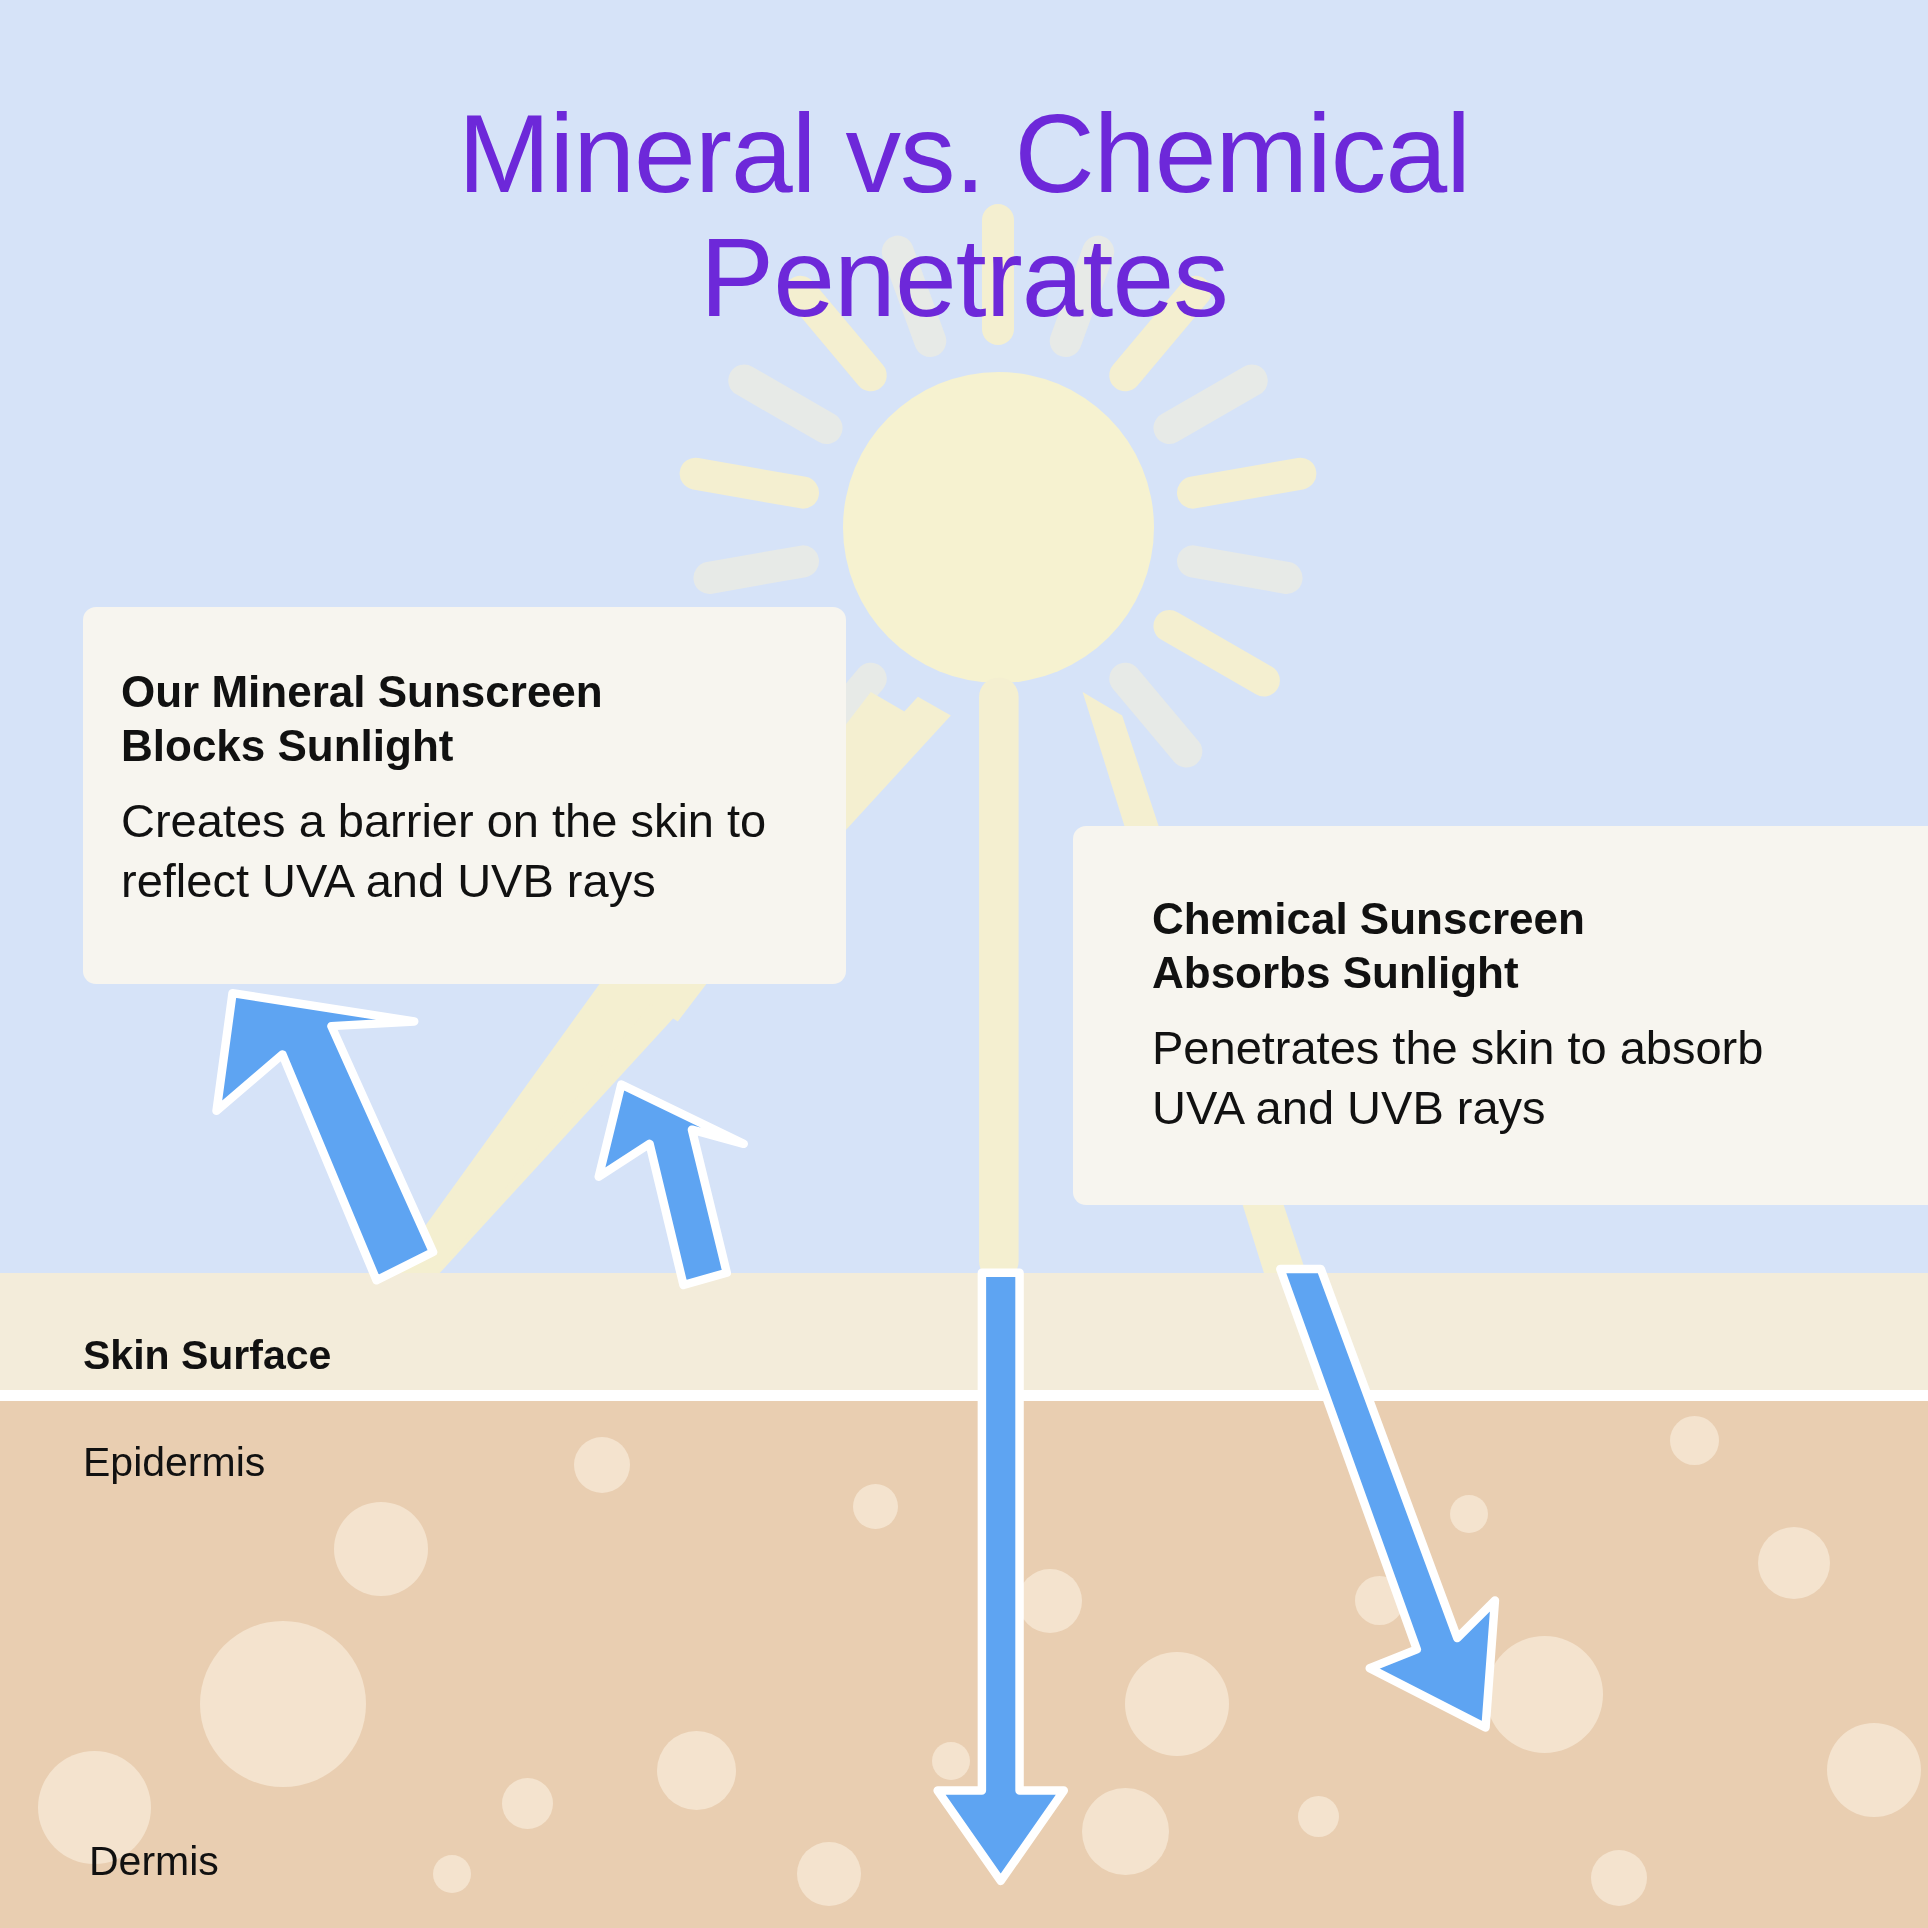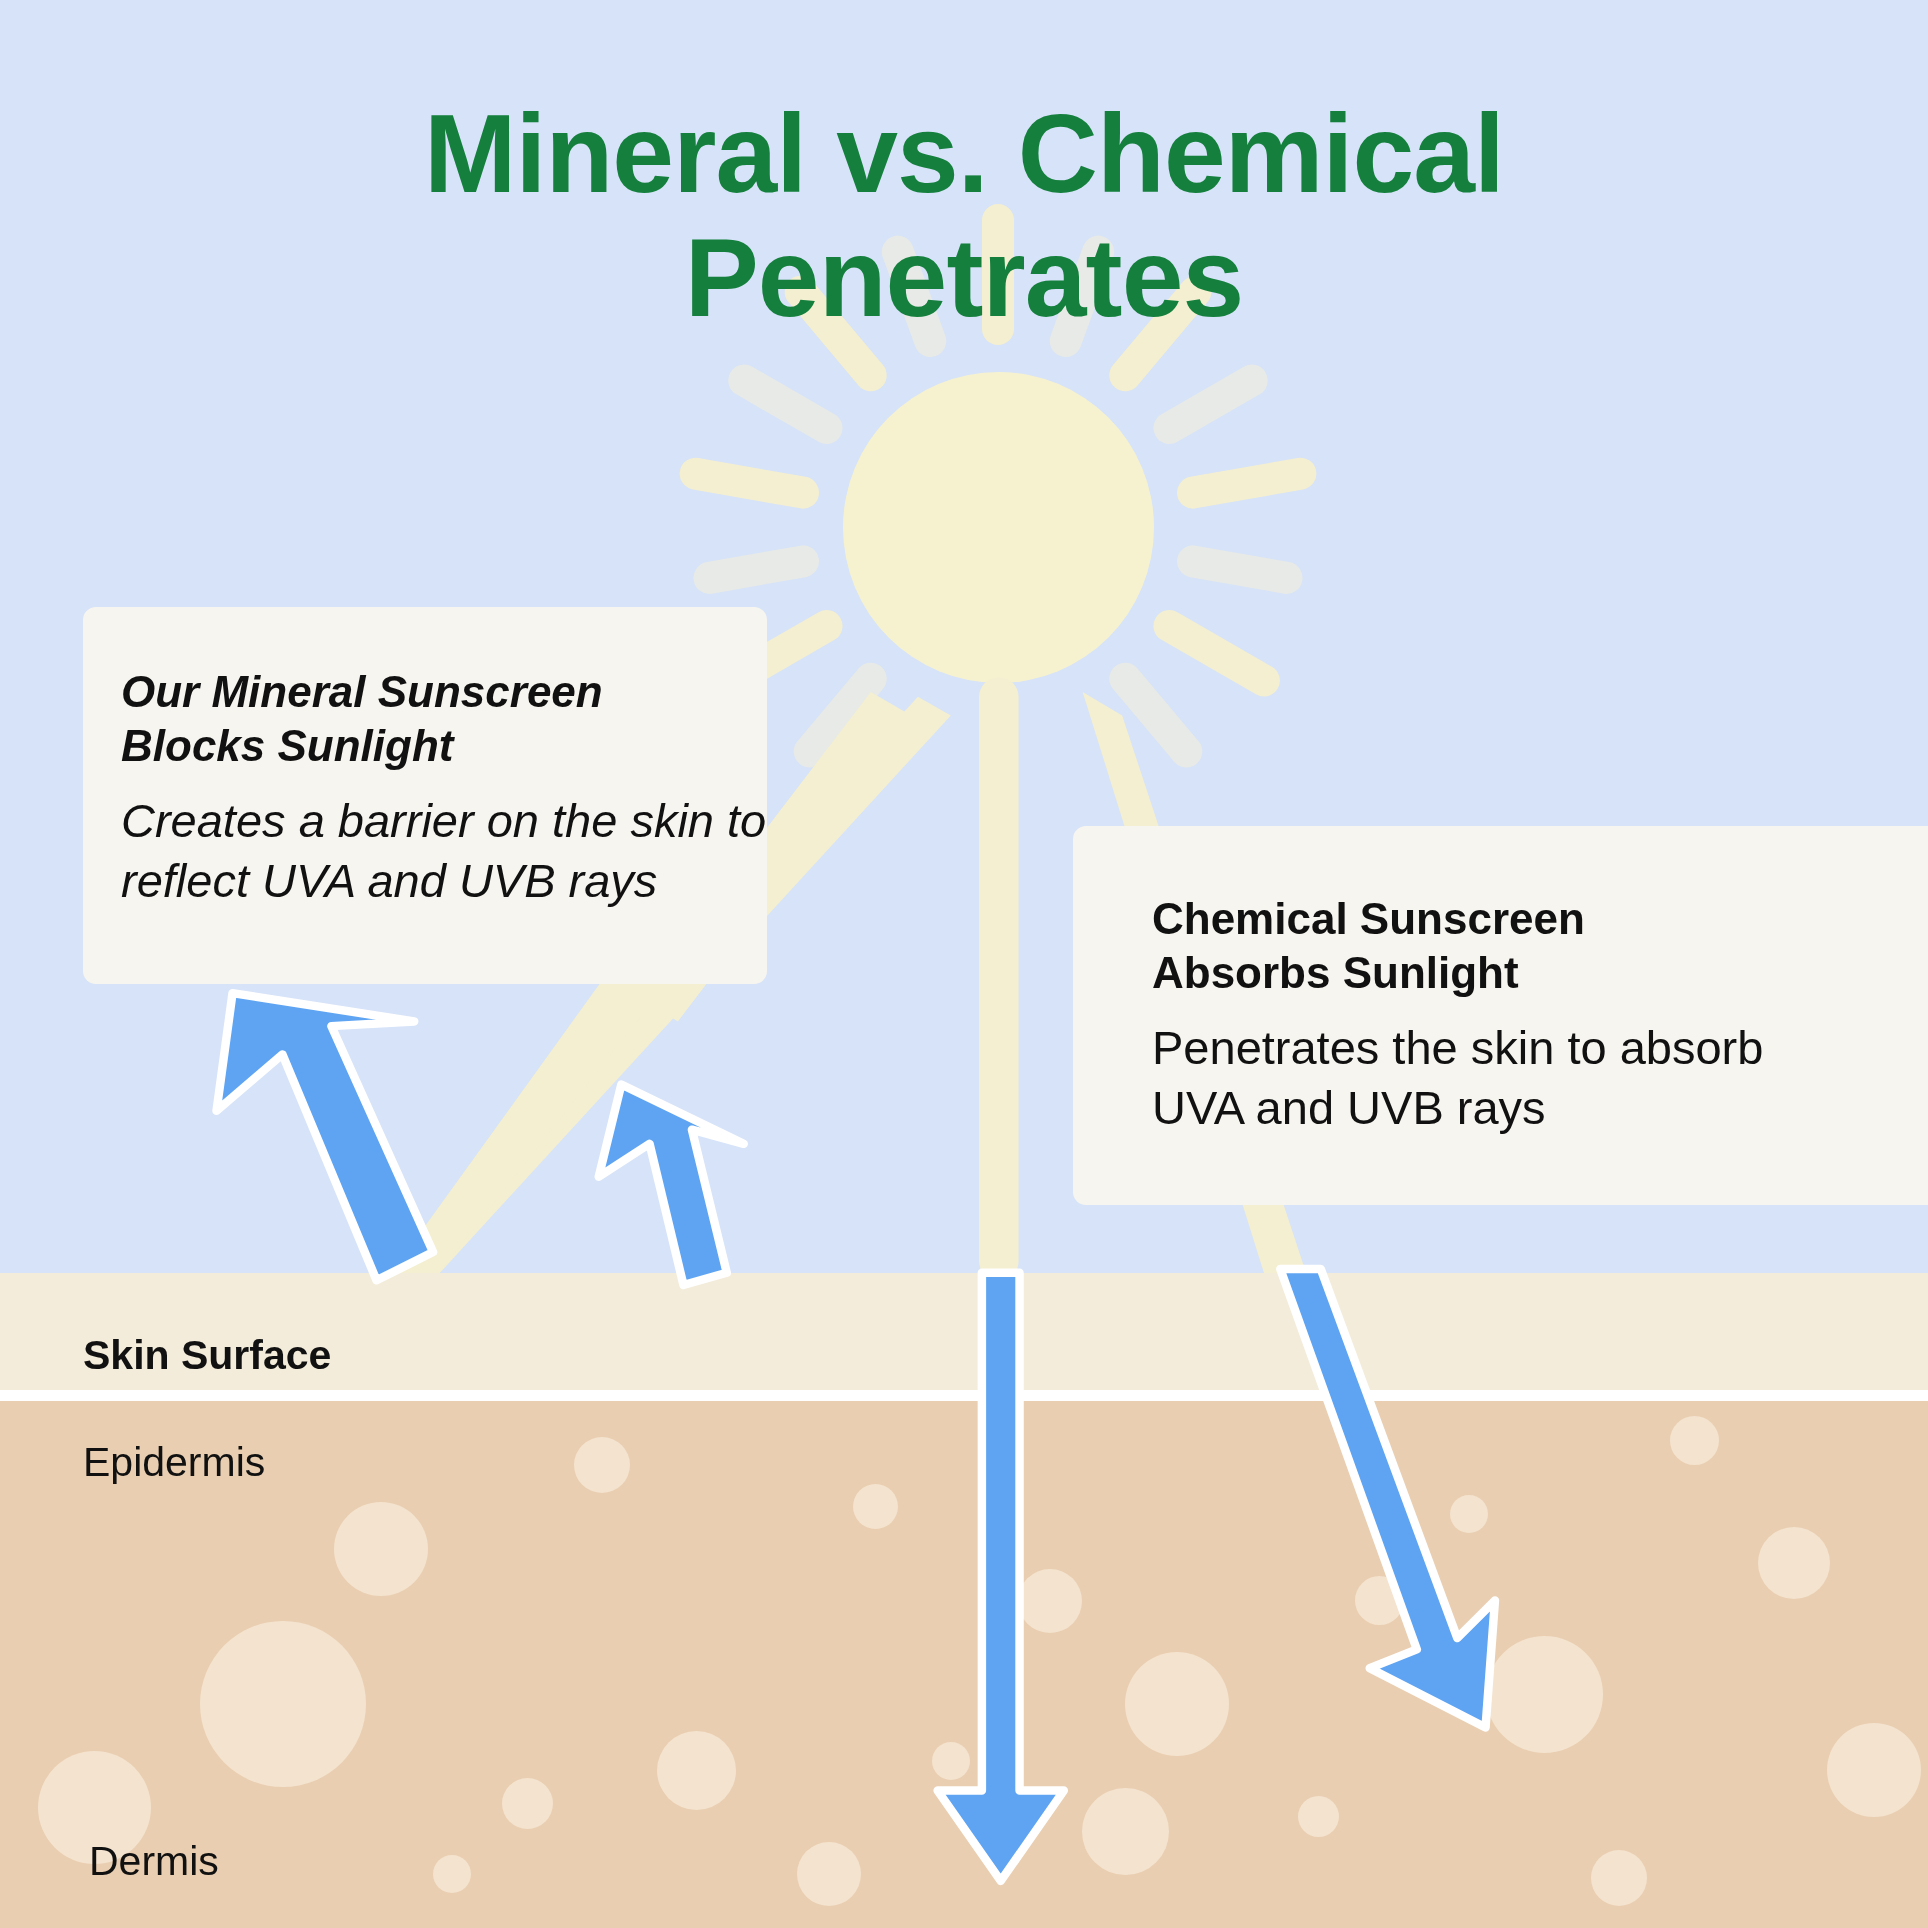--- a/index.html
+++ b/index.html
@@ -38,31 +38,31 @@
   .callout{
     position:absolute;background:#f7f5ef;border-radius:13px;
     box-sizing:border-box;
   }
   .callout .title{
     font-weight:bold;color:#111111;line-height:1.22;margin:0 0 19px 0;
   }
   .callout .body{
     color:#111111;line-height:1.26;margin:0;
   }
-  #callout-left{left:83px;top:607px;width:684px;height:377px;padding:58px 0 0 38px;font-style:italic;}
+  #callout-left{left:83px;top:607px;width:763px;height:377px;padding:58px 0 0 38px;}
   #callout-left .title{font-size:44px;width:603px;}
   #callout-left .body{font-size:47px;width:697px;}
   #callout-right{left:1073px;top:826px;width:926px;height:379px;padding:66px 0 0 79px;}
   #callout-right .title{font-size:44px;width:603px;}
   #callout-right .body{font-size:47px;width:650px;}
 
   
   .headline{
     position:absolute;left:0;top:92px;width:1928px;text-align:center;
-    font-size:111px;font-weight:bold;color:#15803d;line-height:1.12;
+    font-size:111px;font-weight:normal;color:#6d28d9;line-height:1.12;
     letter-spacing:-0.9px;
   }
 
   
   .lbl{position:absolute;color:#111111;}
   #lbl-skin{left:83px;top:1332px;font-size:41px;font-weight:bold;}
   #lbl-epi{left:83px;top:1439px;font-size:41px;font-weight:normal;}
   #lbl-derm{left:89px;top:1838px;font-size:41px;font-weight:normal;}
 
   svg.overlay{position:absolute;left:0;top:0;width:1928px;height:1928px;}

